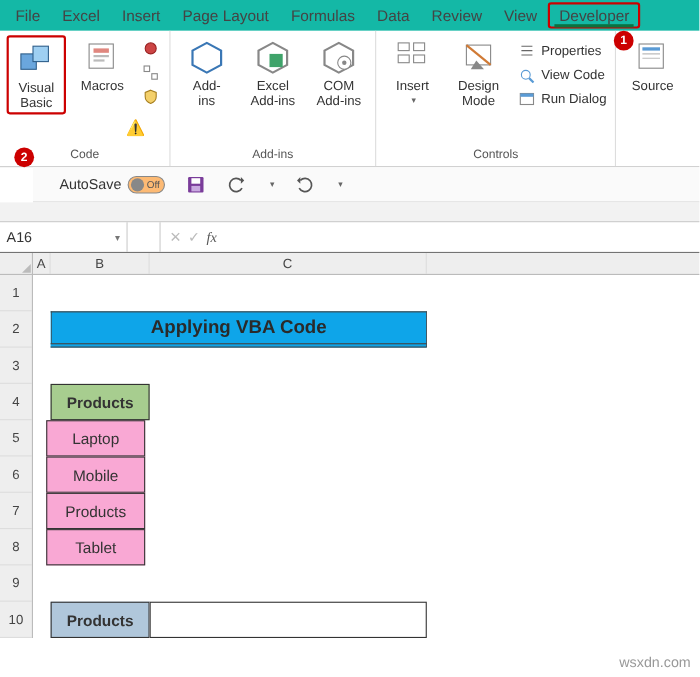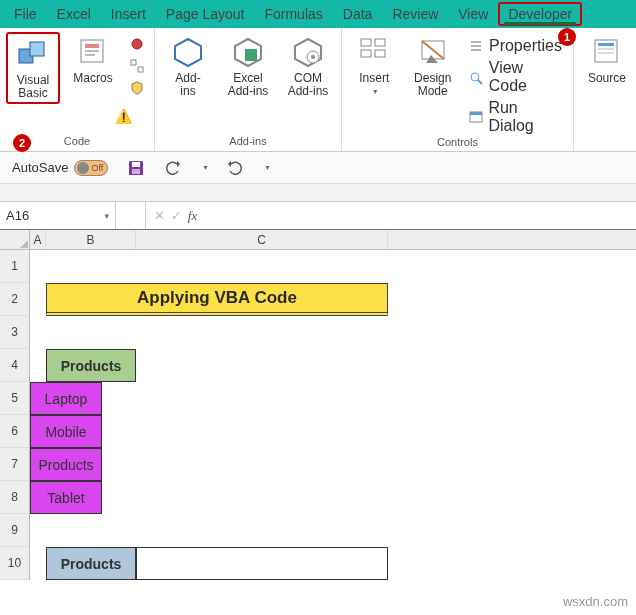--- a/index.html
+++ b/index.html
@@ -17,28 +17,28 @@
   .group { display:flex; flex-direction:column; align-items:center; border-right:1px solid #ddd; padding:4px 6px 2px; }
   .group-body { display:flex; align-items:flex-start; gap:6px; flex:1; }
   .group-label { font-size:11px; color:#555; margin-top:auto; padding-bottom:2px; }
   .big-btn { display:flex; flex-direction:column; align-items:center; justify-content:flex-start; width:54px; padding:2px; cursor:pointer; font-size:12px; color:#333; text-align:center; gap:2px; }
   .big-btn .ic { width:36px; height:36px; display:flex; align-items:center; justify-content:center; }
   .big-btn .lbl { line-height:1.1; }
   .big-btn.highlight { border:2px solid #c00; border-radius:3px; }
   .callout2 { position:absolute; top:134px; left:13px; width:18px; height:18px; border-radius:50%; background:#c00; color:#fff; font-size:11px; font-weight:bold; display:flex; align-items:center; justify-content:center; z-index:20;}
   .warn { position:absolute; top:108px; left:115px; font-size:14px; }
   
-  .mini-stack { display:flex; flex-direction:column; gap:2px; font-size:16px; }
+  .mini-stack { display:flex; flex-direction:column; gap:2px; font-size:12px; }
   .mini-item { display:flex; align-items:center; gap:4px; cursor:pointer; padding:1px 2px; }
   .mini-item .ic { width:18px; height:18px; display:flex; align-items:center; justify-content:center; }
   
   .dd-arrow { font-size:8px; margin-left:2px; color:#666; }
   
   
-  .qat { display:flex; align-items:center; height:32px; padding:3px 12px; gap:19px; border-bottom:1px solid #ddd; background:#fafafa; }
+  .qat { display:flex; align-items:center; height:32px; padding:3px 24px; gap:19px; border-bottom:1px solid #ddd; background:#fafafa;margin-left:30px; }
   .autosave { display:flex; align-items:center; gap:6px; font-size:13px; }
   .toggle { width:34px; height:16px; border:1px solid #888; border-radius:8px; display:flex; align-items:center; padding-left:2px; background:#fdba74;}
   .toggle .knob { width:12px; height:12px; border-radius:50%; background:#888; }
   .toggle .txt { font-size:9px; margin-left:2px; color:#555;}
   .qat .ic { width:18px; height:18px; display:flex; align-items:center; justify-content:center; cursor:pointer;}
   
   
   .gap-row { height:18px; border-bottom:1px solid #ccc; background:#f2f2f2; }
   
   
@@ -57,24 +57,24 @@
   .col-h { border-right:1px solid #ddd; display:flex; align-items:center; justify-content:center; font-size:12px; color:#444; }
   .col-h.A { width:16px; } 
   .col-h.B { width:90px; }
   .col-h.C { width:252px; }
   .row-headers { position:absolute; left:0; top:20px; width:30px; background:#eee; border-right:1px solid #bbb;}
   .row-h { height:33px; display:flex; align-items:center; justify-content:center; border-bottom:1px solid #ddd; font-size:12px; color:#444;}
   .cells { position:absolute; left:30px; top:20px; }
   
   .cell { position:absolute; display:flex; align-items:center; justify-content:center; font-size:14px;}
   
-  .merged-title { left:16px; top:33px; width:342px; height:33px; background:#fde047; border:1px solid #444; font-weight:bold; font-size:17px; color:#2a2a2a; border-bottom:4px double #444;}
+  .merged-title { left:16px; top:33px; width:342px; height:33px; background:#0ea5e9; border:1px solid #444; font-weight:bold; font-size:17px; color:#2a2a2a; border-bottom:4px double #444;}
   
   .tbl-head { left:16px; top:99px; width:90px; height:33px; background:#a7cd8f; border:1px solid #333; font-weight:bold; }
-  .tbl-cell { left:0; width:72px; height:33px; border:1px solid #333; background:#d946ef; }
+  .tbl-cell { left:12px; width:90px; height:33px; border:1px solid #333; background:#f9a8d4; }
   
   .prod-head2 { left:16px; top:297px; width:90px; height:33px; background:#b0c7db; border:1px solid #333; font-weight:bold;}
   .prod-empty { left:106px; top:297px; width:252px; height:33px; border:1px solid #333; background:#fff;}
   
   .watermark { position:absolute; right:8px; bottom:6px; font-size:13px; color:#999; font-family: Liberation Sans, sans-serif;}
   
   svg { display:block; }
 </style>
 </head>
 <body>

